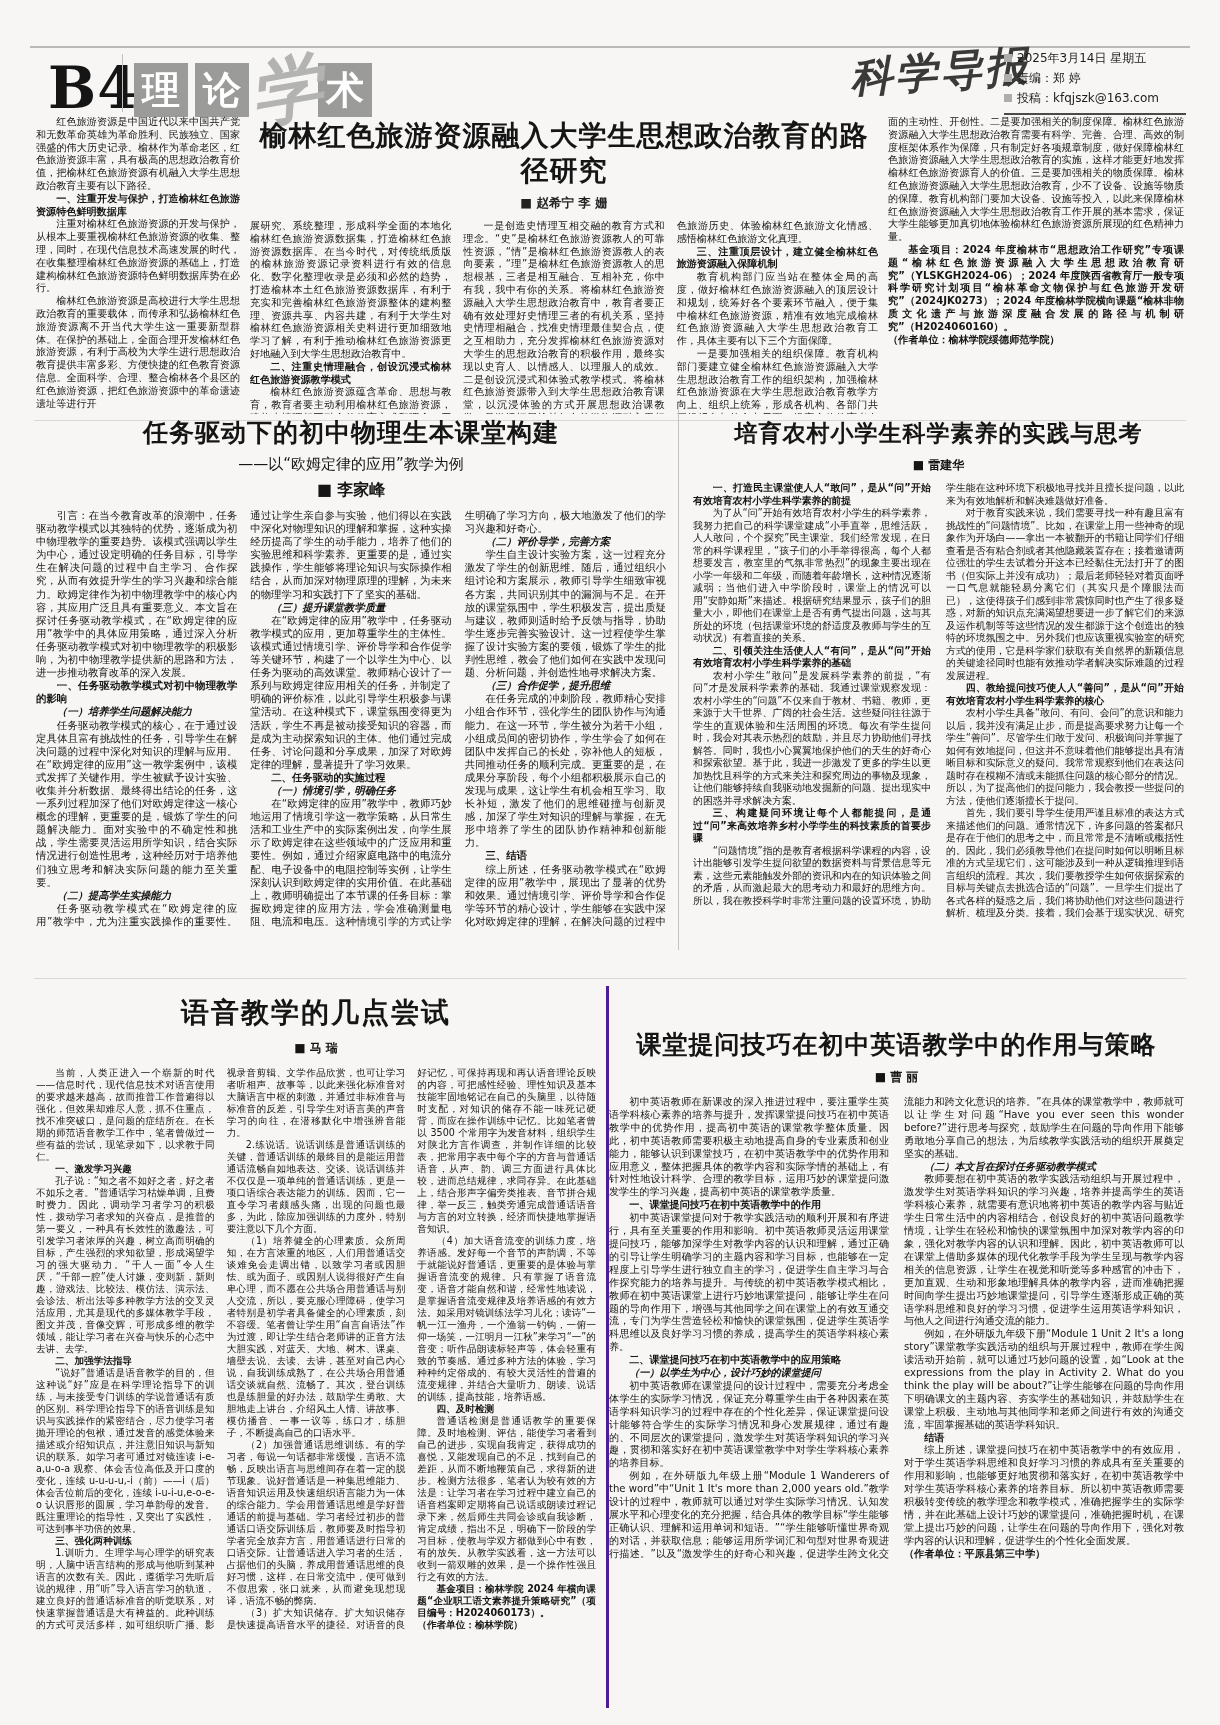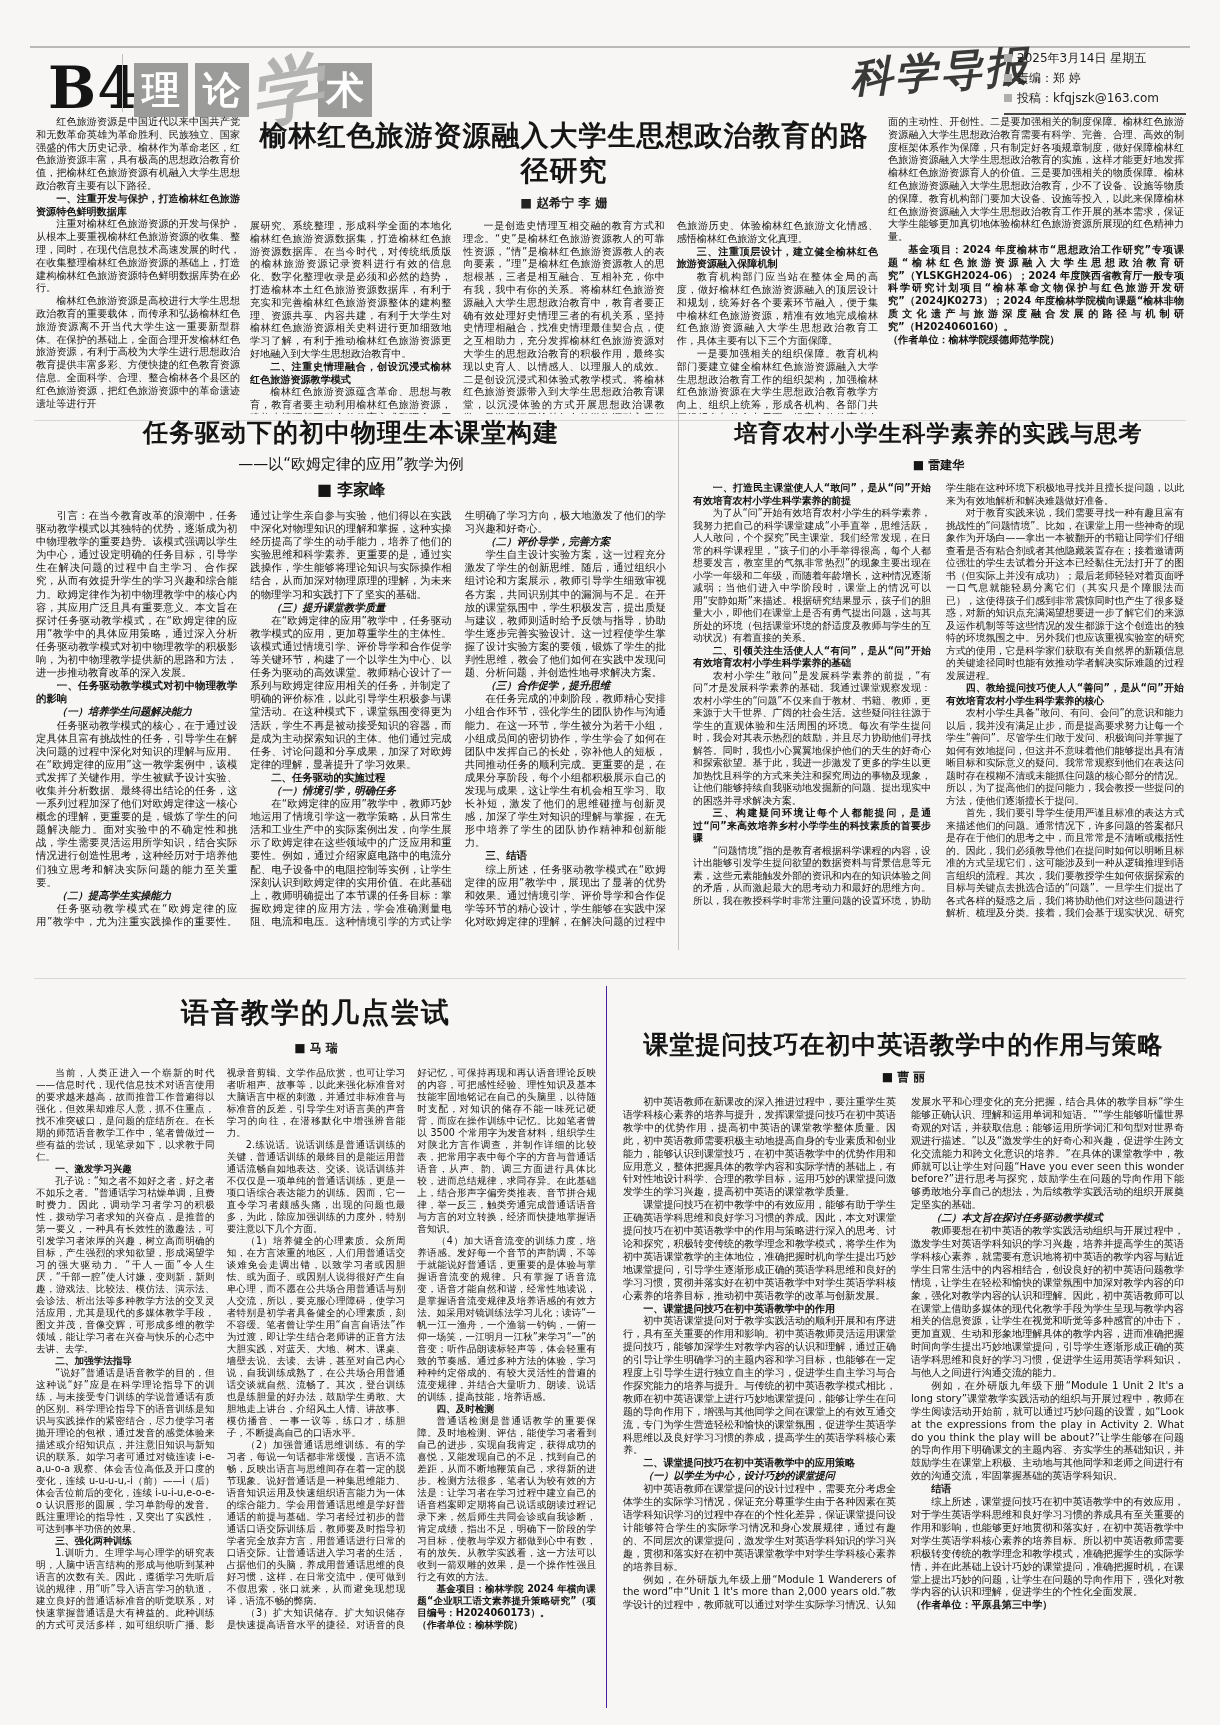--- a/index.html
+++ b/index.html
@@ -56,21 +56,21 @@
   .a3-byline{font-size:12px;font-weight:bold;margin-top:8px;}
   #a3 .body-flow{column-count:2;column-gap:15px;height:442px;font-size:9.9px;line-height:12.5px;overflow:hidden;}
 
   
   #band3{position:absolute;top:986px;left:36px;width:1148px;height:722px;display:flex;}
   #a4{width:560px;padding-right:10px;}
   .a4-titlebox{text-align:center;padding:8px 0 10px;}
   .a4-title{font-size:28px;font-weight:bold;letter-spacing:2px;}
   .a4-byline{font-size:12px;font-weight:bold;margin-top:8px;}
   #a4 .body-flow{column-count:3;column-gap:12px;height:622px;font-size:9.6px;line-height:12px;overflow:hidden;}
-  #a5{flex:1;border-left:1px solid #4c1d95;padding-left:16px;}
+  #a5{flex:1;border-left:3px solid #4c1d95;}
   .a5-inner{padding-top:42px;}
   .a5-titlebox{text-align:center;padding:0 0 10px;}
   .a5-title{font-size:25px;font-weight:bold;letter-spacing:1px;}
   .a5-byline{font-size:12px;font-weight:bold;margin-top:8px;}
   #a5 .body-flow{column-count:2;column-gap:15px;height:562px;font-size:10.1px;line-height:12.9px;overflow:hidden;}
 </style>
 </head>
 <body>
 
 <div id="page">
@@ -203,21 +203,20 @@
         </div>
     </div>
     <div id="a5">
       <div class="a5-inner">
         <div class="a5-titlebox">
           <div class="a5-title">课堂提问技巧在初中英语教学中的作用与策略</div>
           <div class="a5-byline">■ 曹 丽</div>
         </div>
         <div class="body-flow">
             <p class="pr-p">初中英语教师在新课改的深入推进过程中，要注重学生英语学科核心素养的培养与提升，发挥课堂提问技巧在初中英语教学中的优势作用，提高初中英语的课堂教学整体质量。因此，初中英语教师需要积极主动地提高自身的专业素质和创业能力，能够认识到课堂技巧，在初中英语教学中的优势作用和应用意义，整体把握具体的教学内容和实际学情的基础上，有针对性地设计科学、合理的教学目标，运用巧妙的课堂提问激发学生的学习兴趣，提高初中英语的课堂教学质量。</p>
-            <p class="pr-p">课堂提问技巧在初中教学中的有效应用，能够有助于学生正确英语学科思维和良好学习习惯的养成。因此，本文对课堂提问技巧在初中英语教学中的作用与策略进行深入的思考、讨论和探究，积极转变传统的教学理念和教学模式，将学生作为初中英语课堂教学的主体地位，准确把握时机向学生提出巧妙地课堂提问，引导学生逐渐形成正确的英语学科思维和良好的学习习惯，贯彻并落实好在初中英语教学中对学生英语学科核心素养的培养目标，推动初中英语教学的改革与创新发展。</p>
             <p class="pr-h1">一、课堂提问技巧在初中英语教学中的作用</p>
             <p class="pr-p">初中英语课堂提问对于教学实践活动的顺利开展和有序进行，具有至关重要的作用和影响。初中英语教师灵活运用课堂提问技巧，能够加深学生对教学内容的认识和理解，通过正确的引导让学生明确学习的主题内容和学习目标，也能够在一定程度上引导学生进行独立自主的学习，促进学生自主学习与合作探究能力的培养与提升。与传统的初中英语教学模式相比，教师在初中英语课堂上进行巧妙地课堂提问，能够让学生在问题的导向作用下，增强与其他同学之间在课堂上的有效互通交流，专门为学生营造轻松和愉快的课堂氛围，促进学生英语学科思维以及良好学习习惯的养成，提高学生的英语学科核心素养。</p>
             <p class="pr-h1">二、课堂提问技巧在初中英语教学中的应用策略</p>
             <p class="pr-h2">（一）以学生为中心，设计巧妙的课堂提问</p>
             <p class="pr-p">初中英语教师在课堂提问的设计过程中，需要充分考虑全体学生的实际学习情况，保证充分尊重学生由于各种因素在英语学科知识学习的过程中存在的个性化差异，保证课堂提问设计能够符合学生的实际学习情况和身心发展规律，通过有趣的、不同层次的课堂提问，激发学生对英语学科知识的学习兴趣，贯彻和落实好在初中英语课堂教学中对学生学科核心素养的培养目标。</p>
             <p class="pr-p">例如，在外研版九年级上册“Module 1 Wanderers of the word”中“Unit 1 It's more than 2,000 years old.”教学设计的过程中，教师就可以通过对学生实际学习情况、认知发展水平和心理变化的充分把握，结合具体的教学目标“学生能够正确认识、理解和运用单词和短语。”“学生能够听懂世界奇观的对话，并获取信息；能够运用所学词汇和句型对世界奇观进行描述。”以及“激发学生的好奇心和兴趣，促进学生跨文化交流能力和跨文化意识的培养。”在具体的课堂教学中，教师就可以让学生对问题“Have you ever seen this wonder before?”进行思考与探究，鼓励学生在问题的导向作用下能够勇敢地分享自己的想法，为后续教学实践活动的组织开展奠定坚实的基础。</p>
             <p class="pr-h2">（二）本文旨在探讨任务驱动教学模式</p>
             <p class="pr-p">教师要想在初中英语的教学实践活动组织与开展过程中，激发学生对英语学科知识的学习兴趣，培养并提高学生的英语学科核心素养，就需要有意识地将初中英语的教学内容与贴近学生日常生活中的内容相结合，创设良好的初中英语问题教学情境，让学生在轻松和愉快的课堂氛围中加深对教学内容的印象，强化对教学内容的认识和理解。因此，初中英语教师可以在课堂上借助多媒体的现代化教学手段为学生呈现与教学内容相关的信息资源，让学生在视觉和听觉等多种感官的冲击下，更加直观、生动和形象地理解具体的教学内容，进而准确把握时间向学生提出巧妙地课堂提问，引导学生逐渐形成正确的英语学科思维和良好的学习习惯，促进学生运用英语学科知识，与他人之间进行沟通交流的能力。</p>
             <p class="pr-p">例如，在外研版九年级下册“Module 1 Unit 2 It's a long story”课堂教学实践活动的组织与开展过程中，教师在学生阅读活动开始前，就可以通过巧妙问题的设置，如“Look at the expressions from the play in Activity 2. What do you think the play will be about?”让学生能够在问题的导向作用下明确课文的主题内容、夯实学生的基础知识，并鼓励学生在课堂上积极、主动地与其他同学和老师之间进行有效的沟通交流，牢固掌握基础的英语学科知识。</p>
             <p class="pr-h1">结语</p>

